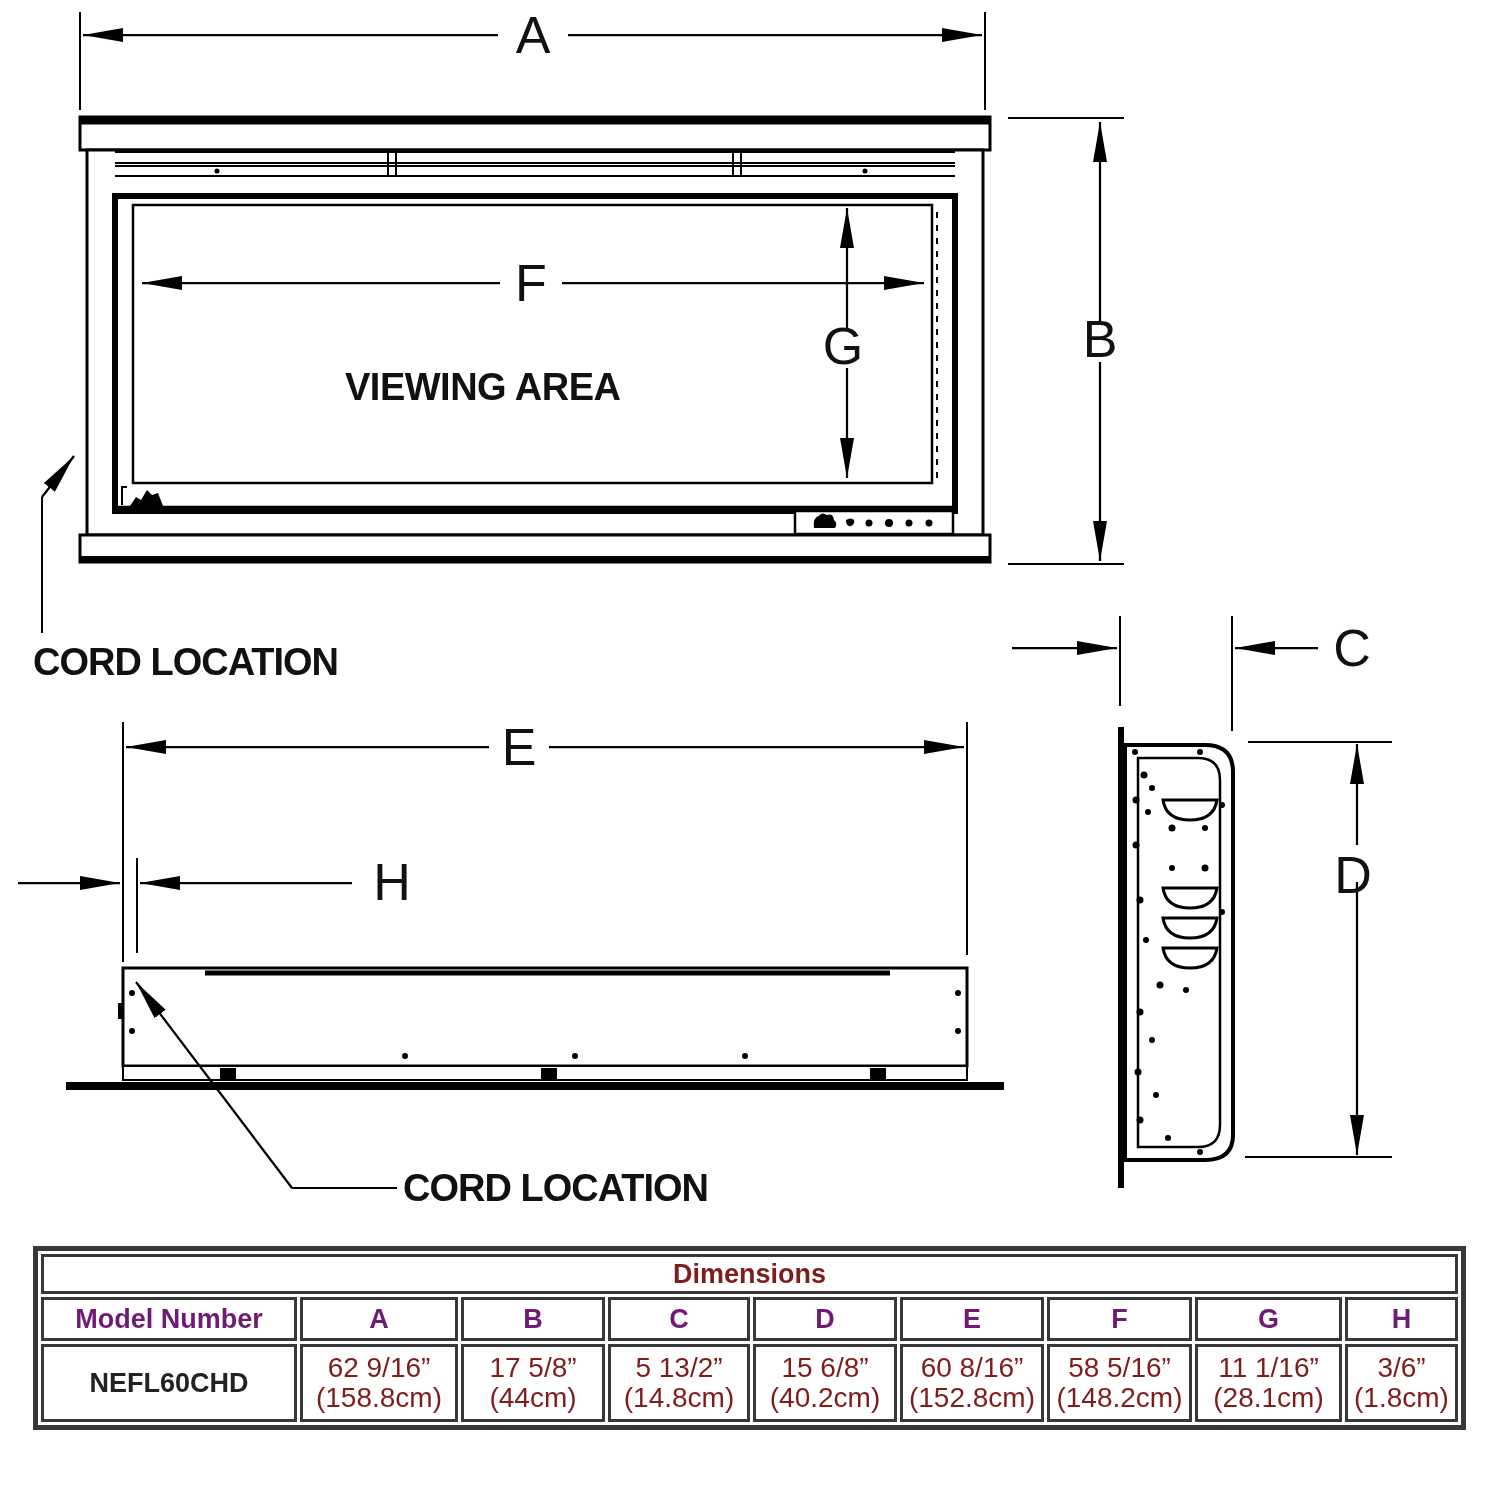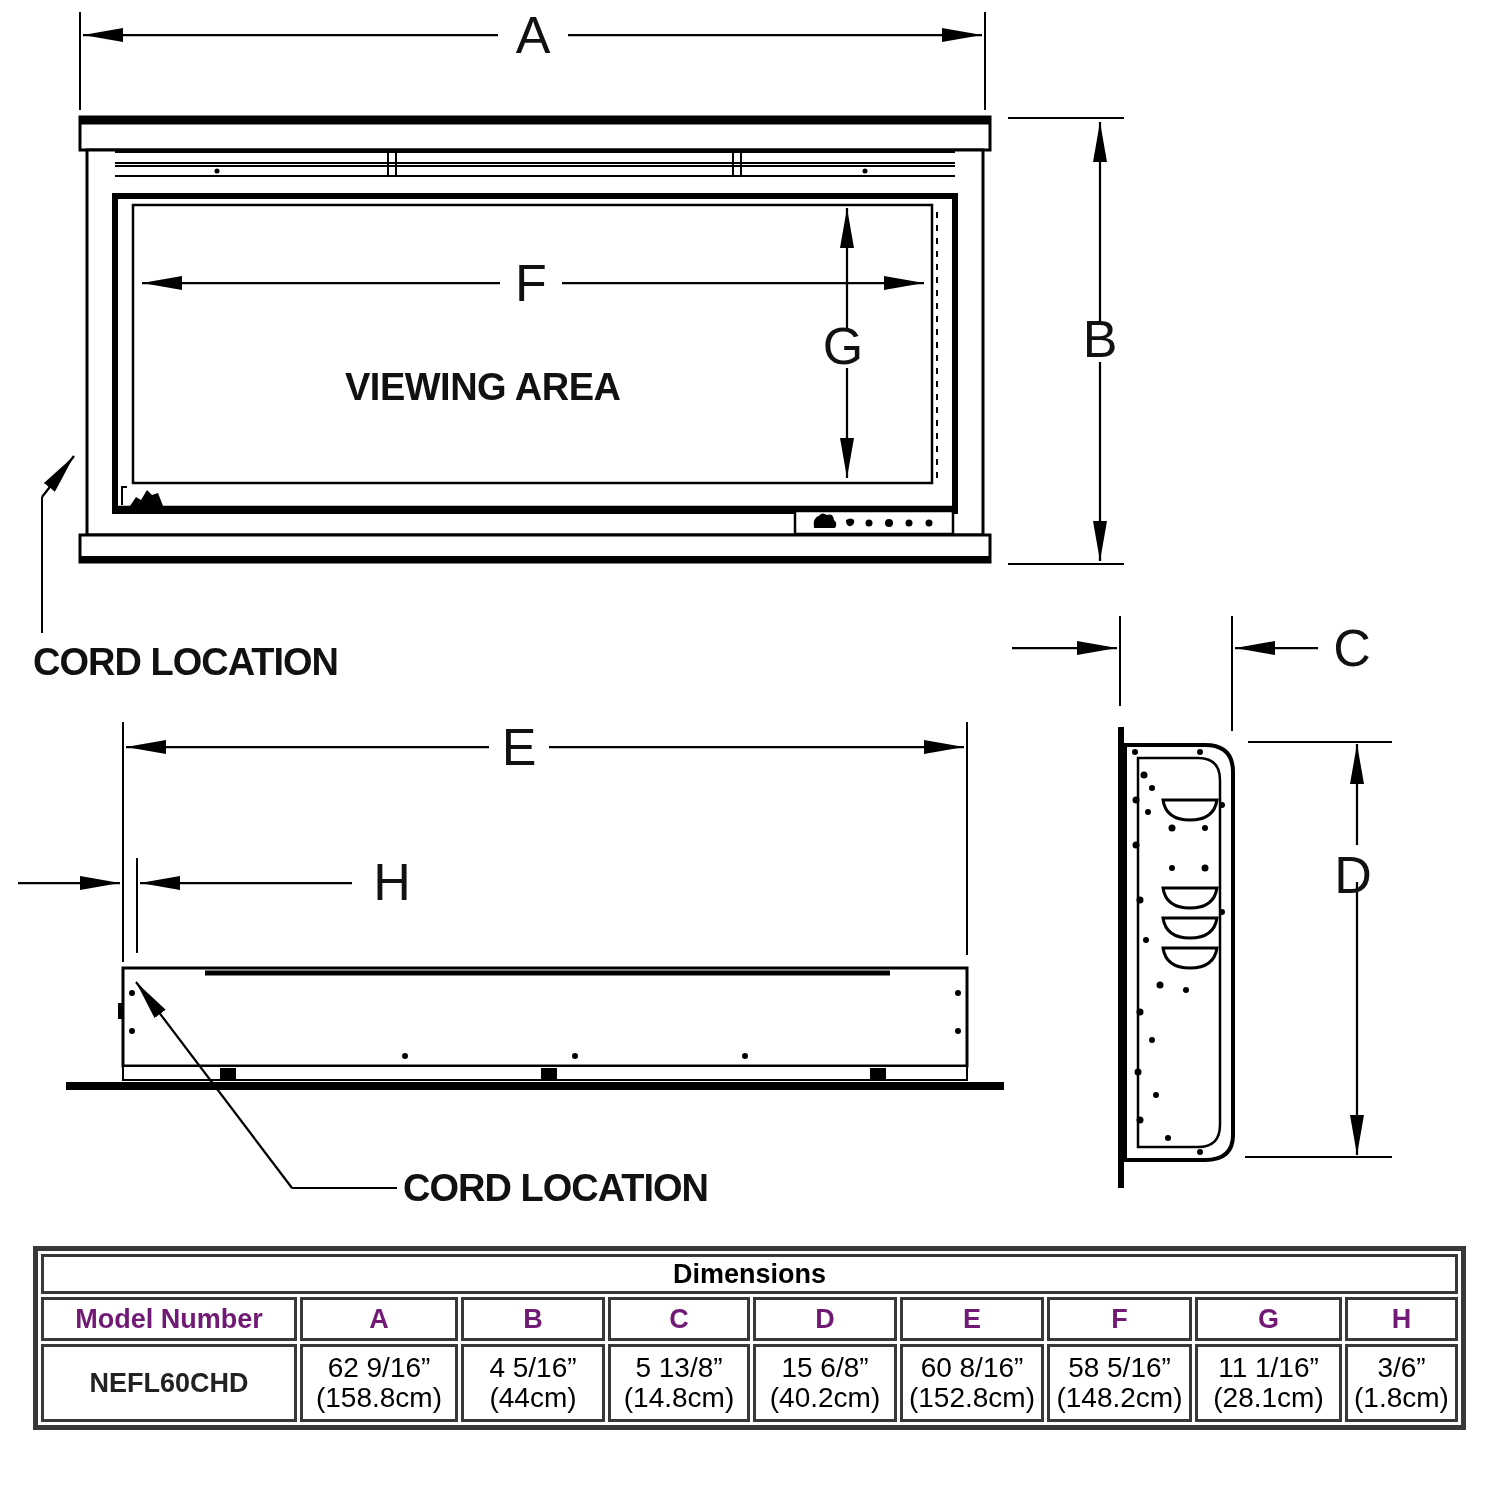--- a/index.html
+++ b/index.html
@@ -11,21 +11,21 @@
   .area-label{font-size:38px;font-weight:700;letter-spacing:-0.5px;}
 
   
   table.dim-table{
     position:absolute;left:33px;top:1246px;width:1433px;
     table-layout:fixed;border-collapse:separate;border-spacing:3px;
     background:#fff;border:5px solid #383838;box-sizing:border-box;
   }
   table.dim-table td{
     border:3px solid #383838;box-sizing:border-box;
-    text-align:center;vertical-align:middle;color:#000000;
+    text-align:center;vertical-align:middle;color:#7f1d1d;
     font-family:"Liberation Sans", sans-serif;
   }
   td.t-title{height:40px;font-size:27px;font-weight:700;color:#222;}
   tr.head td{height:44px;font-size:27px;font-weight:700;color:#701a75;}
   tr.data td{height:78px;font-size:28px;font-weight:400;line-height:30px;}
   tr.data td.model{font-size:27px;font-weight:700;color:#222;}
 </style>
 </head>
 <body>
 
@@ -228,25 +228,25 @@
     <td>G</td>
     <td>H</td>
   </tr>
   <tr class="data">
     <td class="model">NEFL60CHD</td>
     <td>
       <div>62 9/16”</div>
       <div>(158.8cm)</div>
     </td>
     <td>
-      <div>4 5/16”</div>
+      <div>17 5/8”</div>
       <div>(44cm)</div>
     </td>
     <td>
-      <div>5 13/8”</div>
+      <div>5 13/2”</div>
       <div>(14.8cm)</div>
     </td>
     <td>
       <div>15 6/8”</div>
       <div>(40.2cm)</div>
     </td>
     <td>
       <div>60 8/16”</div>
       <div>(152.8cm)</div>
     </td>

